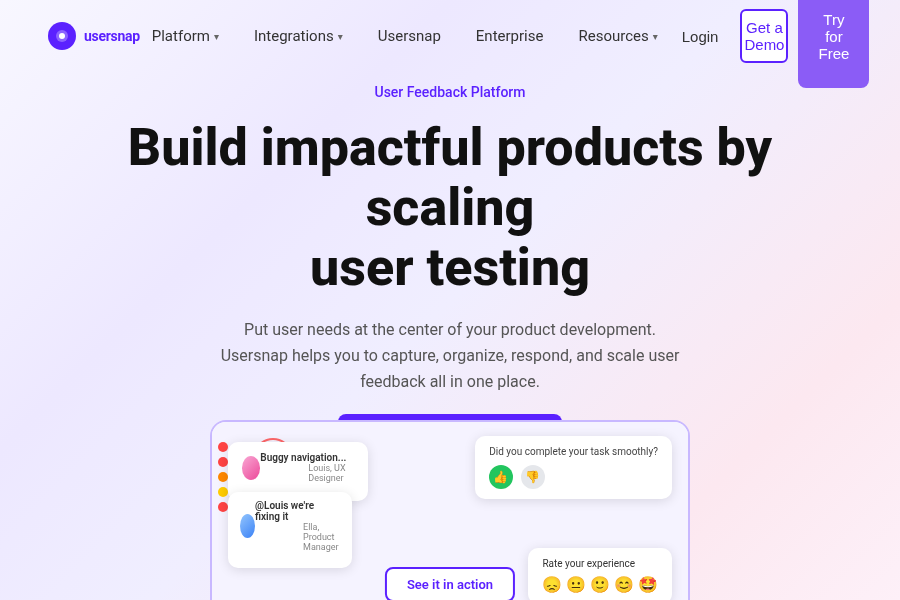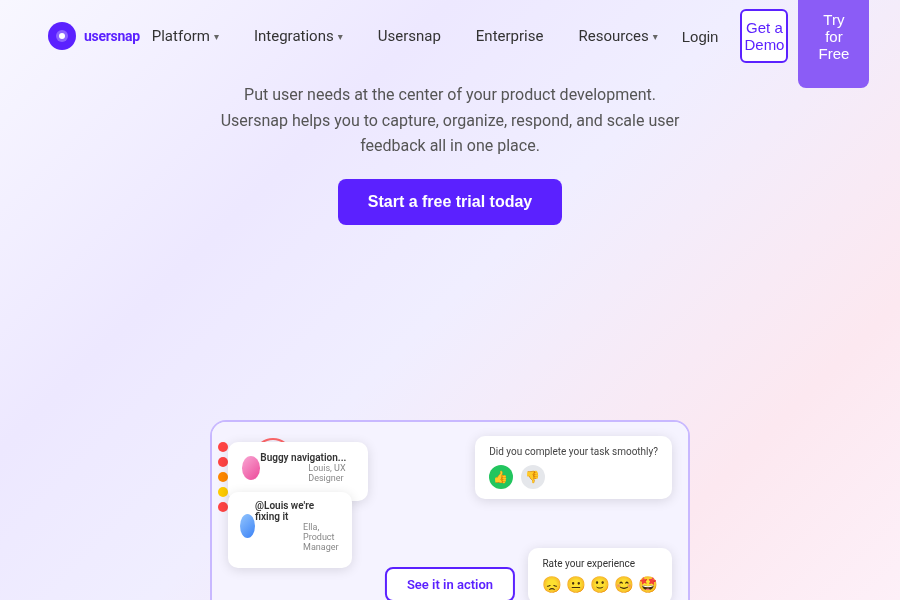--- a/index.html
+++ b/index.html
@@ -359,20 +359,25 @@
   </div>
 
   <div class="nav-actions">
     <button class="btn-login">Login</button>
     <button class="btn-demo">Get a Demo</button>
     <button class="btn-free">Try for Free</button>
   </div>
 </nav>
 
 <section class="hero">
+  <span class="hero-badge">User Feedback Platform</span>
+  <h1 class="hero-title">
+    <span>Build impactful products by scaling</span><br>
+    <span>user testing</span>
+  </h1>
   <p class="hero-subtitle">Put user needs at the center of your product development. Usersnap helps you to capture, organize, respond, and scale user feedback all in one place.</p>
   <button class="btn-cta">Start a free trial today</button>
 </section>
 
 <div class="preview-container">
   <div class="preview-inner">
 
     <div class="dot-row">
       <div class="dot"></div>
       <div class="dot"></div>

